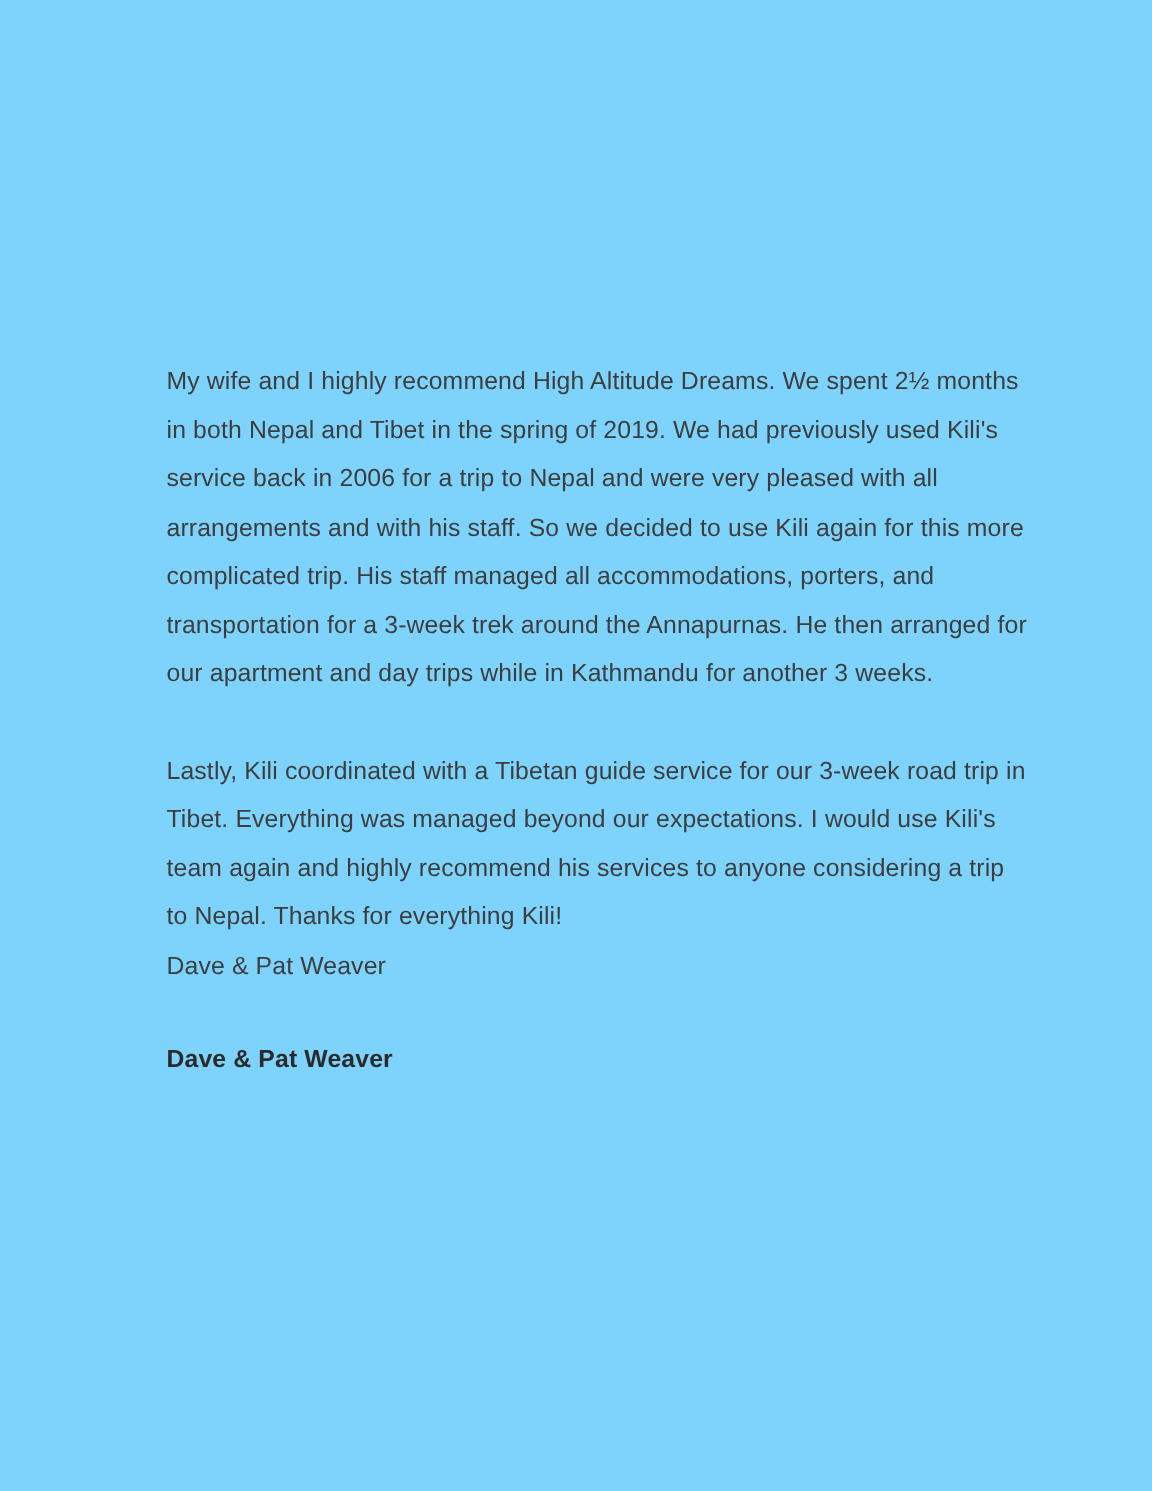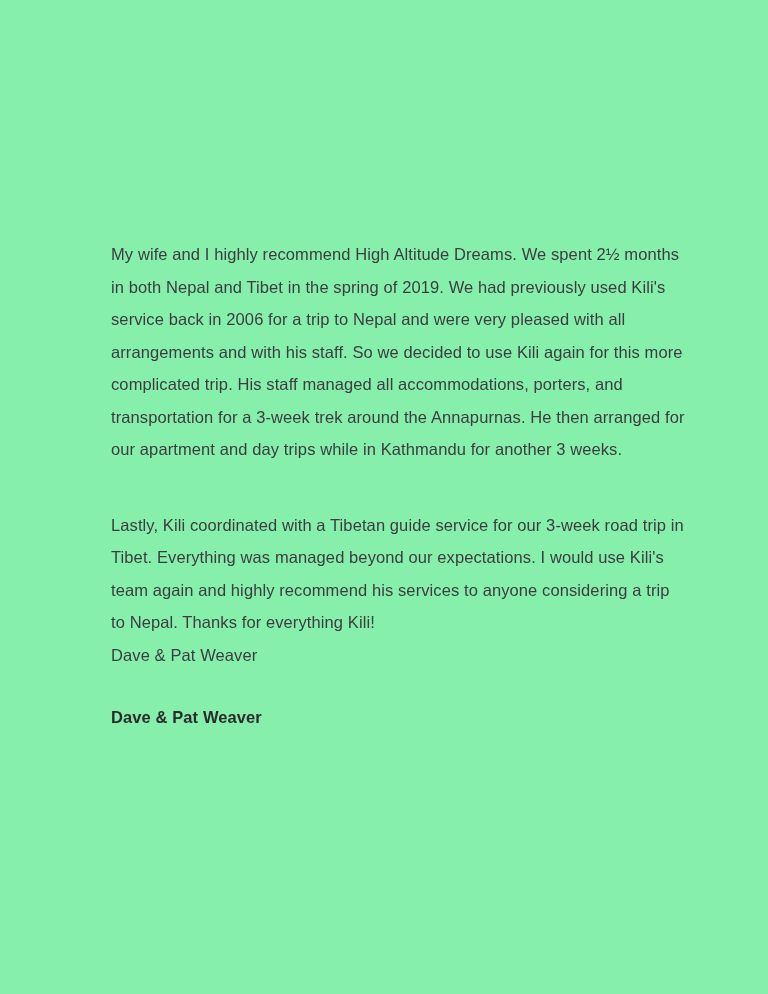--- a/index.html
+++ b/index.html
@@ -12,40 +12,40 @@
     height: 994px;
     font-family: "Liberation Sans", sans-serif;
     color: #3a3a3a;
     -webkit-font-smoothing: antialiased;
   }
   .page {
     position: relative;
     width: 768px;
     height: 994px;
     box-sizing: border-box;
-    background: #86efac;
+    background: #7dd3fc;
     overflow: hidden;
   }
   .testimonial {
     position: absolute;
     left: 111px;
     top: 238px;
     width: 576px;
   }
   .para {
     font-size: 16.5px;
     line-height: 32.5px;
     color: #3d3d3d;
     letter-spacing: 0.1px;
     margin: 0 0 0 0;
     font-weight: 400;
     text-align: left;
   }
   .para + .para {
-    margin-top: 43px;
+    margin-top: 32px;
   }
   .signature-inline {
     font-size: 16.5px;
     line-height: 32.5px;
     color: #3d3d3d;
     letter-spacing: 0.1px;
     margin: 0;
     font-weight: 400;
   }
   .author {

